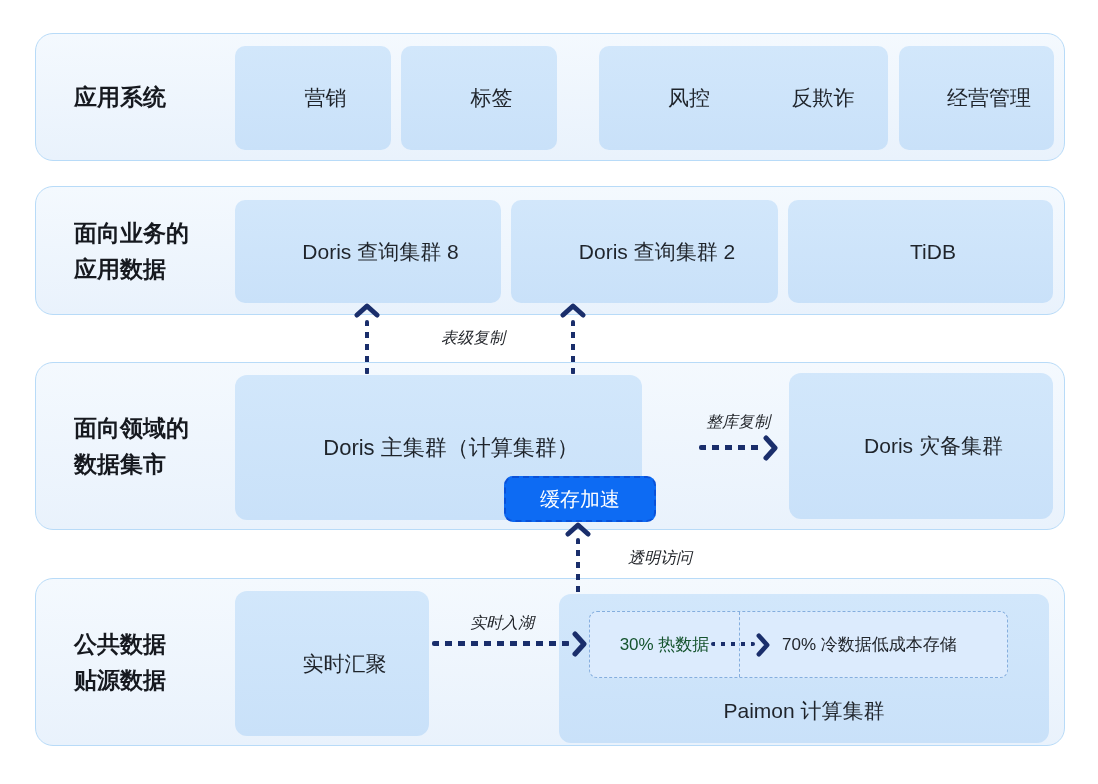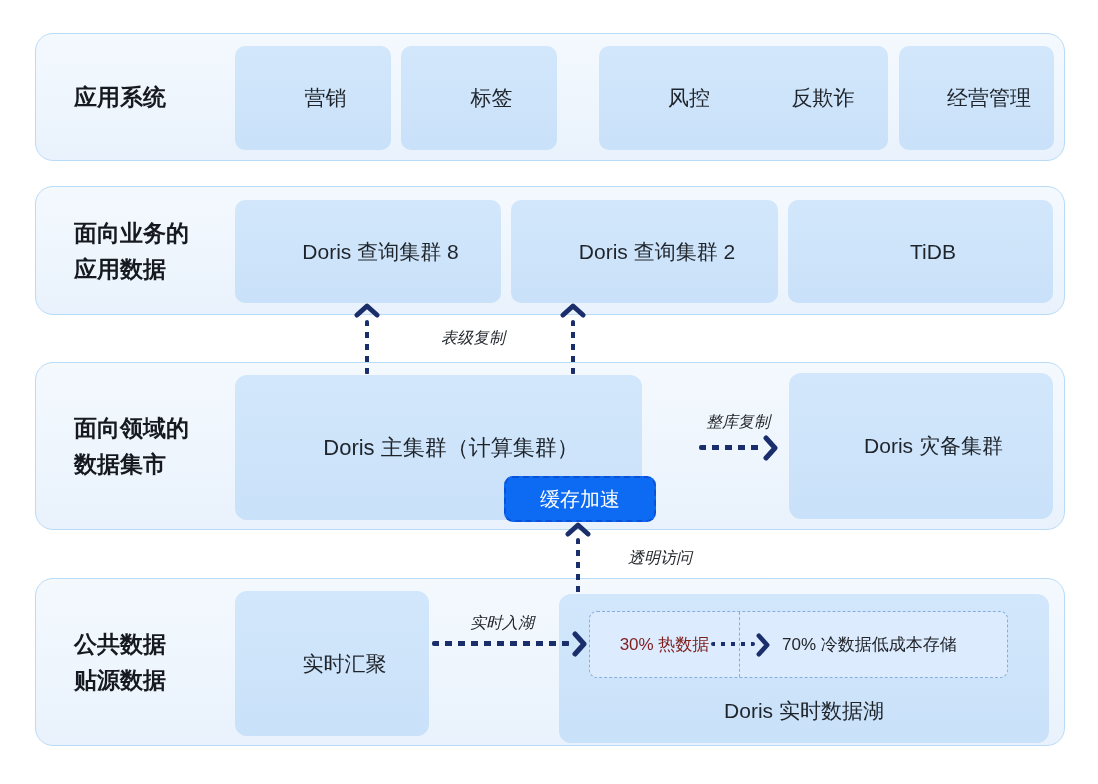--- a/index.html
+++ b/index.html
@@ -57,21 +57,21 @@
   .lake-inner{
     position:absolute;left:30px;top:17px;width:419px;height:67px;box-sizing:border-box;
     background:#dcebfd;border:1.5px dashed #85aede;border-radius:8px;
   }
   .lake-divider{
     position:absolute;left:149px;top:0;bottom:0;width:0;
     border-left:1.5px dashed #85aede;
   }
   .hot-cell{
     position:absolute;left:0;top:0;width:149px;height:100%;
-    display:flex;align-items:center;justify-content:center;font-size:17px;color:#7f1d1d;
+    display:flex;align-items:center;justify-content:center;font-size:17px;color:#14532d;
   }
   .cold-cell{
     position:absolute;left:192px;top:0;right:4px;height:100%;
     display:flex;align-items:center;font-size:17px;color:#22262c;
   }
   .lake-title{
     position:absolute;left:0;right:0;top:96px;height:42px;
     display:flex;align-items:center;justify-content:center;font-size:21px;color:#1f242b;
   }
   
@@ -118,21 +118,21 @@
   <section class="band band4">
     <div class="row-label">公共数据
 贴源数据</div>
     <div class="box ingest-box">实时汇聚</div>
     <div class="box lake-box">
       <div class="lake-inner">
         <div class="lake-divider"></div>
         <div class="hot-cell">30% 热数据</div>
         <div class="cold-cell">70% 冷数据低成本存储</div>
       </div>
-      <div class="lake-title">Doris 实时数据湖</div>
+      <div class="lake-title">Paimon 计算集群</div>
     </div>
   </section>
 
   <svg class="chev" style="left:354px;top:303px;" width="26" height="15" viewBox="0 0 26 15">
     <polyline points="3,12 13,3 23,12" fill="none" stroke="#1a2e6b" stroke-width="5" stroke-linecap="round" stroke-linejoin="round"></polyline>
   </svg>
   <div class="arrow shaft-v" style="left:365px;top:320px;height:55px;"></div>
 
   <svg class="chev" style="left:560px;top:303px;" width="26" height="15" viewBox="0 0 26 15">
     <polyline points="3,12 13,3 23,12" fill="none" stroke="#1a2e6b" stroke-width="5" stroke-linecap="round" stroke-linejoin="round"></polyline>

